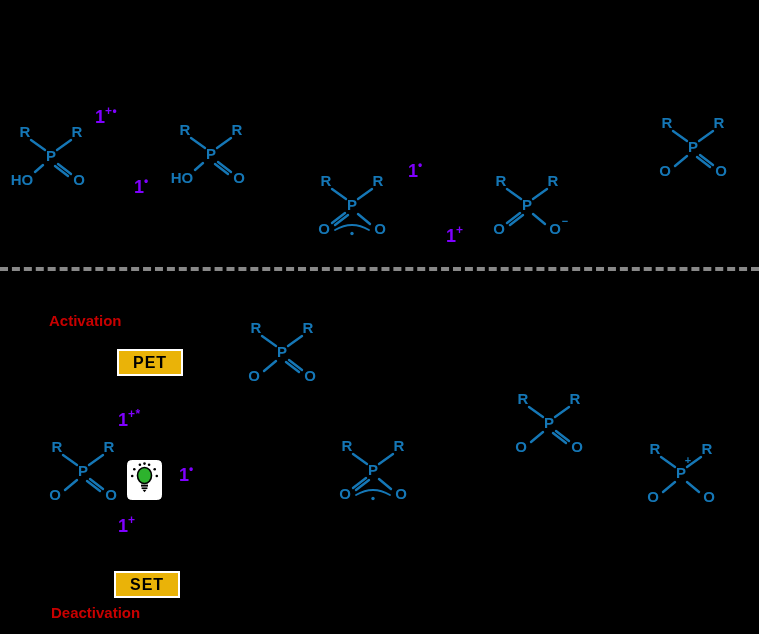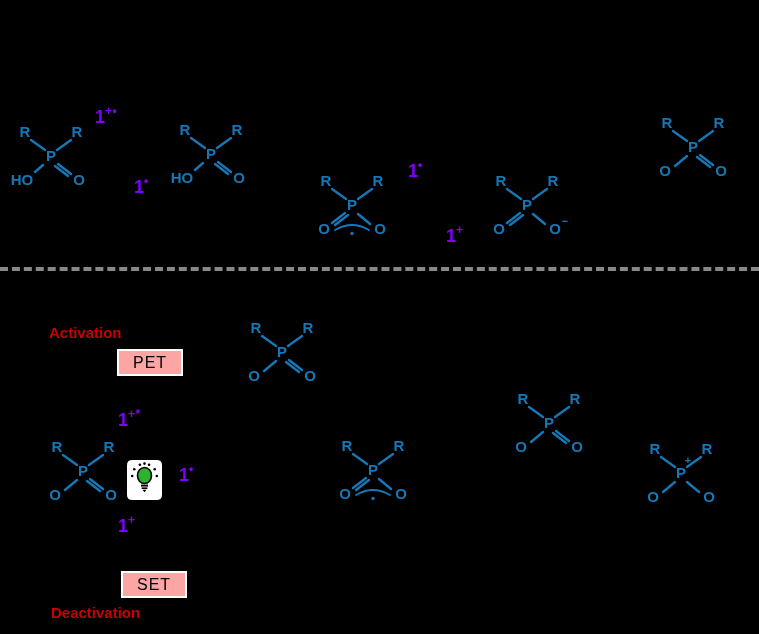--- a/index.html
+++ b/index.html
@@ -19,22 +19,22 @@
   .mol circle.raddot{fill:#1577b6;stroke:none;}
 
   
   .species{position:absolute;color:#7f00ff;font-weight:bold;font-size:18px;line-height:1;}
   .species sup{font-size:12px;position:relative;top:-1px;letter-spacing:0.5px;}
 
   
   .phase{position:absolute;color:#c80000;font-weight:bold;font-size:15px;line-height:1;}
 
   
-  .etbox{position:absolute;background:#fca5a5;border:2px solid #ffffff;color:#000;
-         font-weight:normal;font-size:16px;letter-spacing:1px;padding:2px 14px;line-height:1.2;}
+  .etbox{position:absolute;background:#eab308;border:2px solid #ffffff;color:#000;
+         font-weight:bold;font-size:16px;letter-spacing:1px;padding:2px 14px;line-height:1.2;}
 
   
   .bulbwrap{position:absolute;}
 </style>
 </head>
 <body>
 
 <div id="canvas">
 
   <svg class="mol" style="left:9px;top:120px" width="84" height="70" viewBox="0 0 84 70">
@@ -116,21 +116,21 @@
     <line x1="49" y1="44" x2="62" y2="54"></line>
     <text x="16" y="17">R</text>
     <text x="68" y="17">R</text>
     <text x="42" y="41">P</text>
     <text x="14" y="65">O</text>
     <text x="70" y="65">O</text>
   </svg>
 
   <div class="divider" style="top:267px"></div>
 
-  <div class="phase" style="left:49px;top:325px">Activation</div>
+  <div class="phase" style="left:49px;top:313px">Activation</div>
 
   <div class="etbox" style="left:117px;top:349px">PET</div>
 
   <svg class="mol" style="left:240px;top:316px" width="84" height="70" viewBox="0 0 84 70">
     <line x1="22" y1="20" x2="36" y2="30"></line>
     <line x1="62" y1="20" x2="48" y2="30"></line>
     <line x1="36" y1="45" x2="24" y2="55"></line>
     <line x1="46" y1="46" x2="59" y2="56"></line>
     <line x1="49" y1="44" x2="62" y2="54"></line>
     <text x="16" y="17">R</text>
@@ -214,17 +214,17 @@
     <text x="42" y="41">P</text>
     <text class="chg" x="49" y="27">+</text>
     <text x="14" y="65">O</text>
     <text x="70" y="65">O</text>
   </svg>
 
   <div class="species" style="left:118px;top:515px">
     <span>1</span><sup>+</sup>
   </div>
 
-  <div class="etbox" style="left:121px;top:571px">SET</div>
+  <div class="etbox" style="left:114px;top:571px">SET</div>
 
   <div class="phase" style="left:51px;top:605px">Deactivation</div>
 
 </div>
 
 </body></html>

